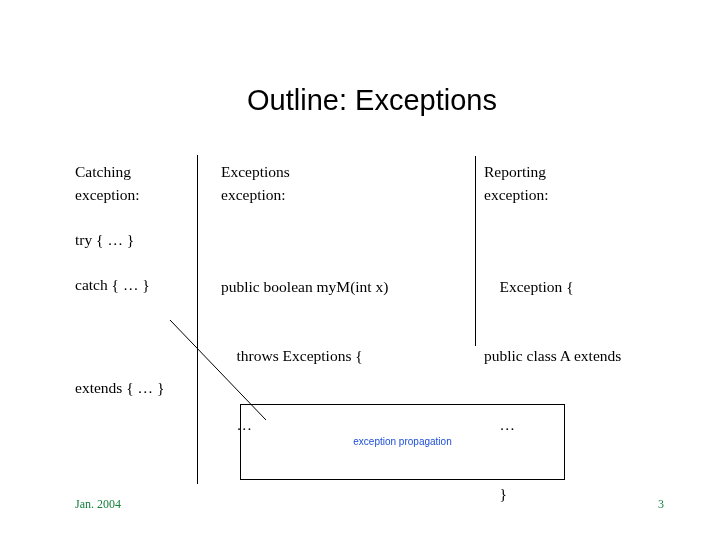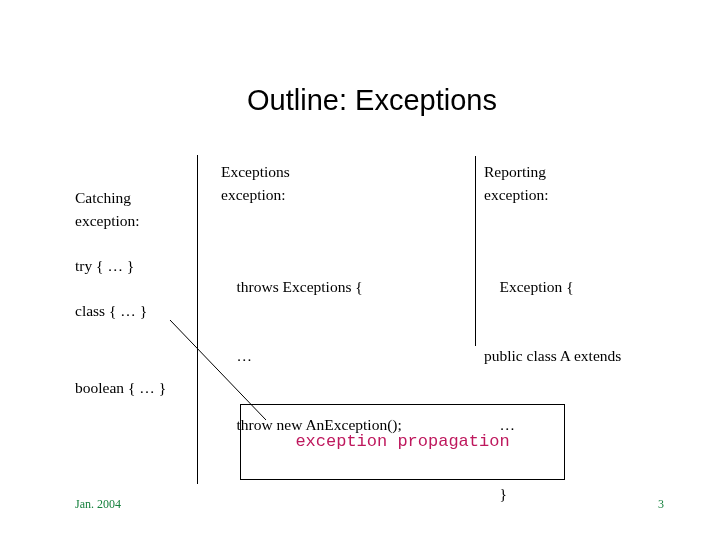--- a/index.html
+++ b/index.html
@@ -63,21 +63,20 @@
     position: absolute;
     font-family: "Liberation Serif", serif;
     font-size: 15.5px;
     line-height: 23px;
     color: #000000;
   }
   #column-catching {
     left: 63px;
     top: 160px;
     width: 118px;
-    margin-top: 26px;
   }
   #column-reporting {
     left: 209px;
     top: 160px;
     width: 250px;
   }
   #column-creating {
     left: 472px;
     top: 160px;
     width: 244px;
@@ -129,24 +128,24 @@
     top: 404px;
     width: 325px;
     height: 76px;
     border: 1px solid #000000;
     box-sizing: border-box;
     display: flex;
     align-items: center;
     justify-content: center;
   }
   #propagation-label {
-    font-family: Liberation Mono, monospace;
-    font-size: 17px;
+    font-family: Liberation Sans, sans-serif;
+    font-size: 10px;
     line-height: 20px;
-    color: #be185d;
+    color: #1d4ed8;
     white-space: nowrap;
   }
 
   
   .footer-text {
     position: absolute;
     font-family: "Liberation Serif", serif;
     font-size: 12px;
     line-height: 16px;
     color: #15803d;
@@ -168,32 +167,32 @@
 
   <div id="slide-title">Outline: Exceptions</div>
 
   <div class="divider" id="divider-1"></div>
   <div class="divider" id="divider-2"></div>
 
   <div class="column" id="column-catching">
     <div class="col-heading">Catching
 exception:</div>
     <div class="entry">try { … }</div>
-    <div class="entry">class { … }</div>
-  </div>
-
-  <div id="finally-entry">boolean { … }</div>
+    <div class="entry">catch { … }</div>
+  </div>
+
+  <div id="finally-entry">extends { … }</div>
 
   <div class="column" id="column-reporting">
     <div class="col-heading">Exceptions
 exception:</div>
     <div class="col-block">
+      <div class="code-line">public boolean myM(int x)</div>
       <div class="code-line">    throws Exceptions {</div>
       <div class="code-line">    …</div>
-      <div class="code-line">    throw new AnException();</div>
       
     </div>
   </div>
 
   <div class="column" id="column-creating">
     <div class="col-heading">Reporting
 exception:</div>
     <div class="col-block">
       <div class="code-line">    Exception {</div>
       <div class="code-line">public class A extends</div>

